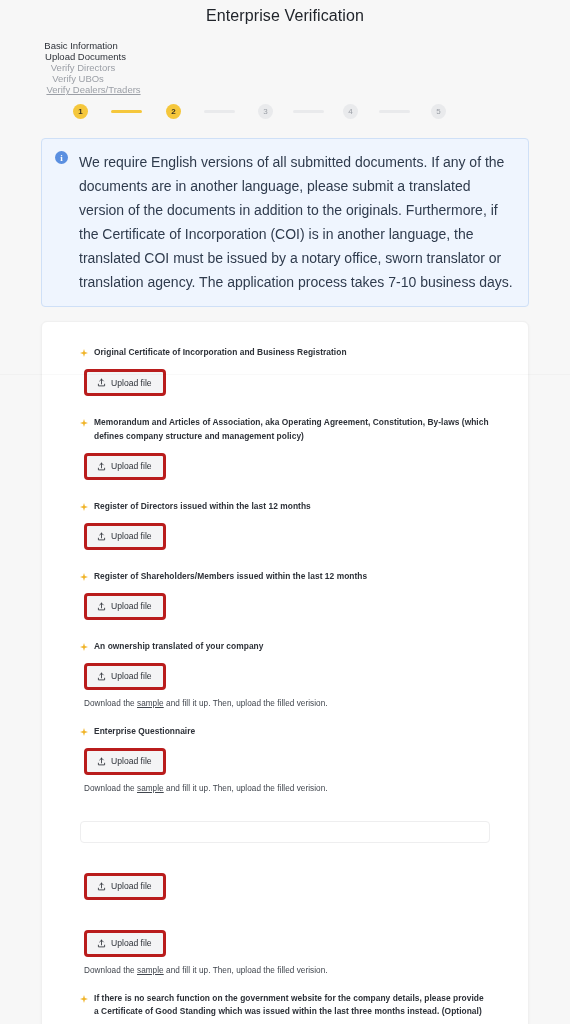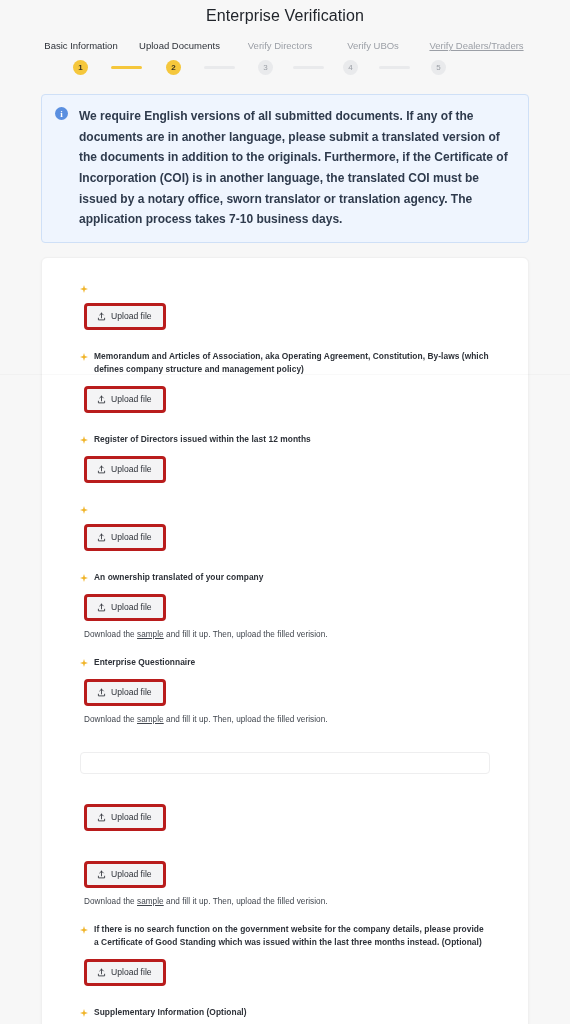--- a/index.html
+++ b/index.html
@@ -30,20 +30,21 @@
     letter-spacing: .1px;
   }
 
   .stepper {
     margin-top: 15px;
     padding: 0 34px;
   }
   .step-labels {
     display: flex;
     align-items: flex-start;
+    flex-direction: column;
   }
   .step-label {
     font-size: 9.5px;
     color: #9b9fa6;
     text-align: center;
     white-space: nowrap;
   }
   .step-label.active { color: #2d3138; }
 
   .step-labels .sl0 { width: 94px; }
@@ -92,24 +93,23 @@
     flex: 0 0 auto;
     width: 13px; height: 13px; border-radius: 50%;
     background: #5a8fe0;
     color: #fff;
     font-size: 9px; font-weight: 700;
     display: flex; align-items: center; justify-content: center;
     font-family: "Liberation Serif", serif;
     margin-top: 1px;
   }
   .info-text {
-    font-size: 12px;
+    font-size: 14px;
     line-height: 1.72;
     color: #2f3b4d;
-    font-weight: bold;
   }
 
   
   .card {
     margin: 14px 41px 0 41px;
     background: #fff;
     border-radius: 6px;
     border: 1px solid #f0f0f0;
     box-shadow: 0 1px 3px rgba(0,0,0,.045);
     padding: 24px 0 20px 0;
@@ -239,20 +239,21 @@
   </div>
 
   <div class="card">
     <div class="doc-list" id="doc-list">
         <div class="doc-item"><div class="req-row">
             <span class="req-mark">
               <svg width="8" height="8" viewBox="0 0 10 10">
                 <path d="M5 0 L6.1 3.9 L10 5 L6.1 6.1 L5 10 L3.9 6.1 L0 5 L3.9 3.9 Z" fill="#f0b429"></path>
               </svg>
             </span>
+            <span class="req-text">Original Certificate of Incorporation and Business Registration</span>
           </div><button class="upload-btn">
             <span>
               <svg class="up-icon" width="9" height="9" viewBox="0 0 16 16" fill="none" stroke="#2d3138" stroke-width="1.5" stroke-linecap="round" stroke-linejoin="round">
                 <path d="M8 10.5V2"></path>
                 <path d="M4.8 5.2L8 2l3.2 3.2"></path>
                 <path d="M2.5 11v3h11v-3"></path>
               </svg>
             </span>
             <span>Upload file</span>
           </button><div class="gap-lg"></div></div>
@@ -289,20 +290,21 @@
               </svg>
             </span>
             <span>Upload file</span>
           </button><div class="gap-lg"></div></div>
         <div class="doc-item"><div class="req-row">
             <span class="req-mark">
               <svg width="8" height="8" viewBox="0 0 10 10">
                 <path d="M5 0 L6.1 3.9 L10 5 L6.1 6.1 L5 10 L3.9 6.1 L0 5 L3.9 3.9 Z" fill="#f0b429"></path>
               </svg>
             </span>
+            <span class="req-text">Register of Shareholders/Members issued within the last 12 months</span>
           </div><button class="upload-btn">
             <span>
               <svg class="up-icon" width="9" height="9" viewBox="0 0 16 16" fill="none" stroke="#2d3138" stroke-width="1.5" stroke-linecap="round" stroke-linejoin="round">
                 <path d="M8 10.5V2"></path>
                 <path d="M4.8 5.2L8 2l3.2 3.2"></path>
                 <path d="M2.5 11v3h11v-3"></path>
               </svg>
             </span>
             <span>Upload file</span>
           </button><div class="gap-lg"></div></div>

